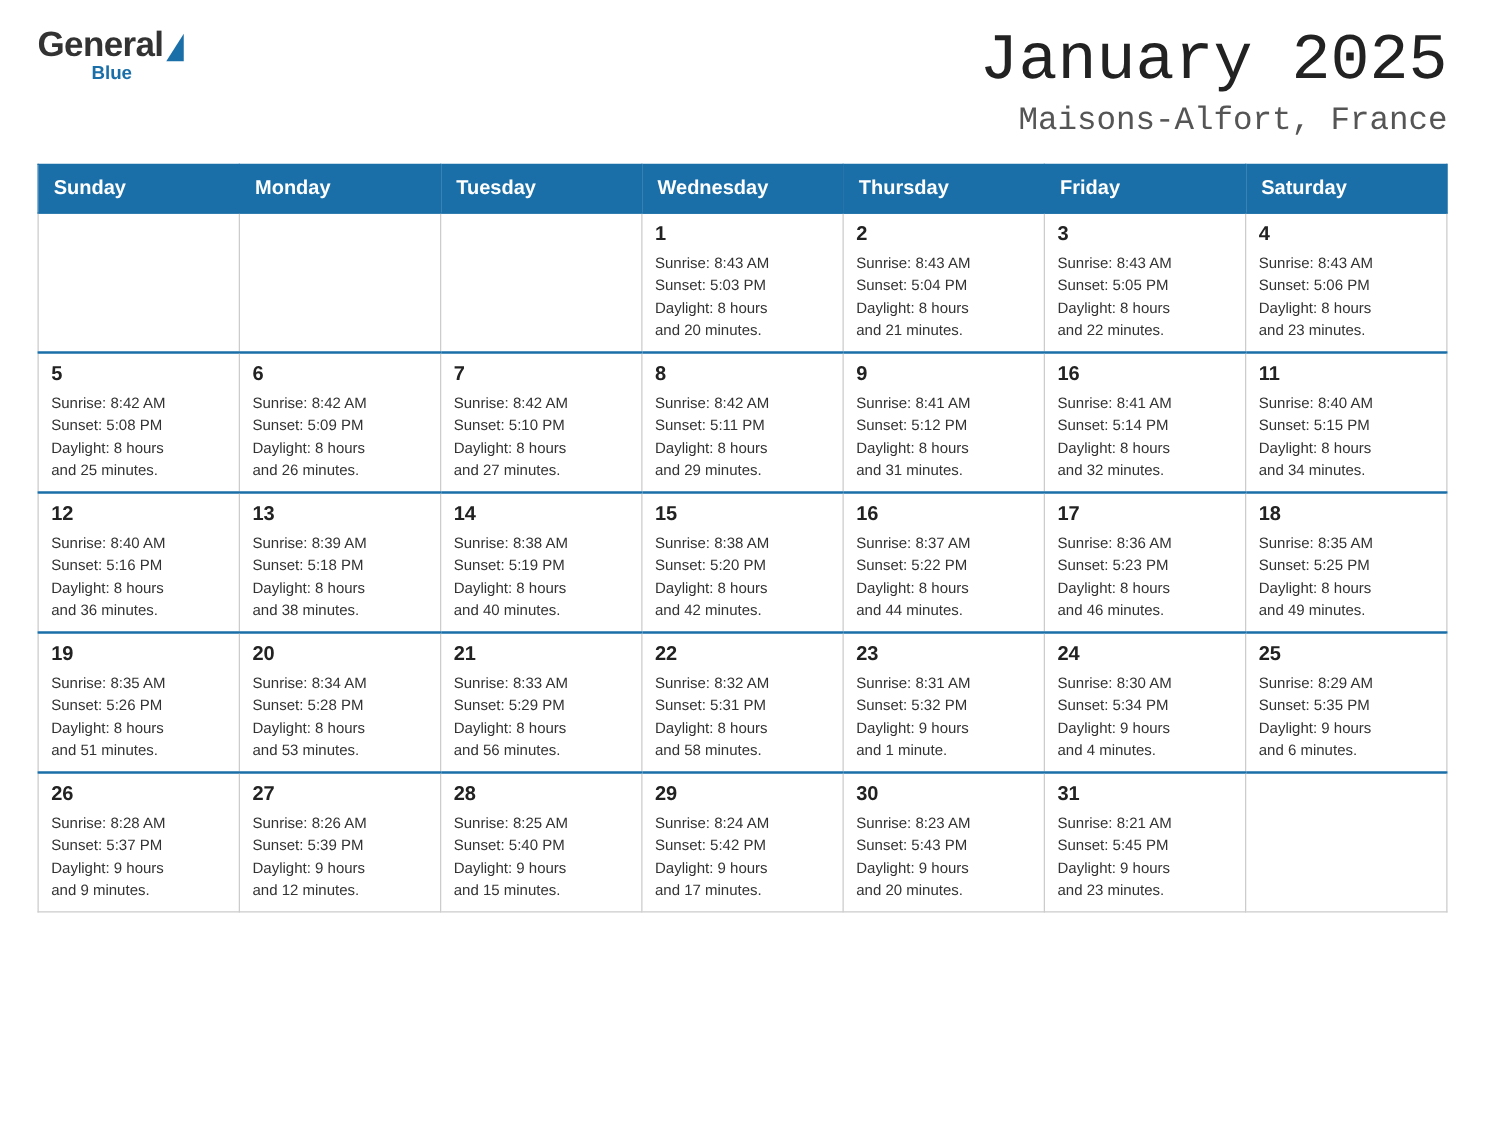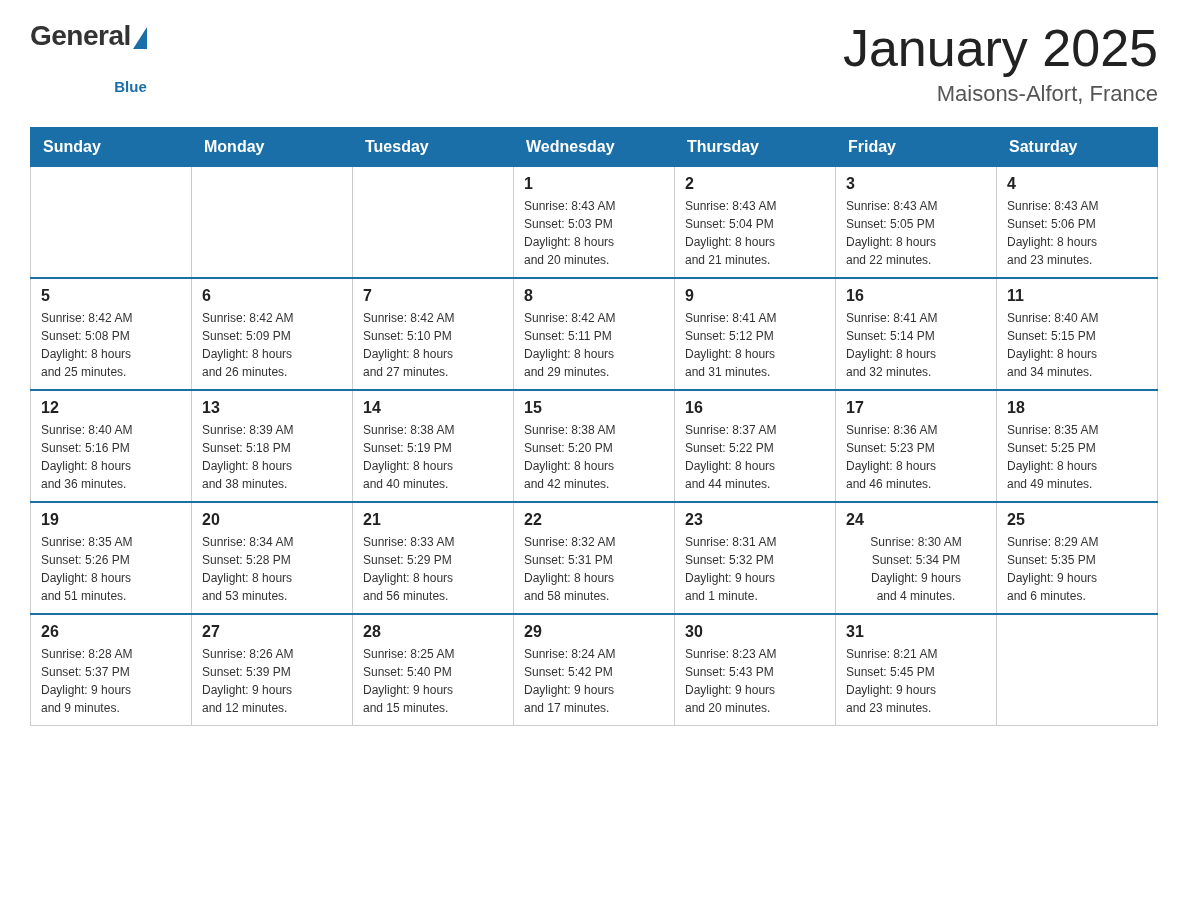--- a/index.html
+++ b/index.html
@@ -13,22 +13,21 @@
     }
     .header {
       display: flex;
       justify-content: space-between;
       align-items: flex-start;
       margin-bottom: 20px;
     }
     .logo {
       display: flex;
       flex-direction: column;
-      align-items: flex-end;
-      gap: 28px;
+      align-items: center;
     }
     .logo-top {
       display: flex;
       align-items: center;
     }
     .logo-general {
       font-size: 28px;
       font-weight: bold;
       color: #333;
       letter-spacing: -0.5px;
@@ -43,29 +42,30 @@
     }
     .logo-subtitle {
       font-size: 15px;
       color: #1a6fa8;
       font-weight: bold;
       margin-top: -2px;
       margin-left: 2px;
     }
     .title-section {
       text-align: right;
+      font-family: Liberation Mono, monospace;
     }
     .calendar-title {
       font-size: 52px;
       font-weight: normal;
       color: #222;
       line-height: 1.1;
     }
     .calendar-subtitle {
-      font-size: 22px;
+      font-size: 26px;
       color: #555;
       margin-top: 4px;
     }
     .calendar {
       width: 100%;
       border-collapse: collapse;
       border: 1px solid #ccc;
       padding-left: 39px;
     }
     .calendar th {
@@ -300,21 +300,21 @@
         </td>
         <td>
           <span class="day-number">23</span>
           <div class="day-info" style="white-space: pre-line;">Sunrise: 8:31 AM
 Sunset: 5:32 PM
 Daylight: 9 hours
 and 1 minute.</div>
         </td>
         <td>
           <span class="day-number">24</span>
-          <div class="day-info" style="white-space: pre-line; text-align: center;">Sunrise: 8:30 AM
+          <div class="day-info" style="white-space: pre-line;">Sunrise: 8:30 AM
 Sunset: 5:34 PM
 Daylight: 9 hours
 and 4 minutes.</div>
         </td>
         <td>
           <span class="day-number">25</span>
           <div class="day-info" style="white-space: pre-line;">Sunrise: 8:29 AM
 Sunset: 5:35 PM
 Daylight: 9 hours
 and 6 minutes.</div>

